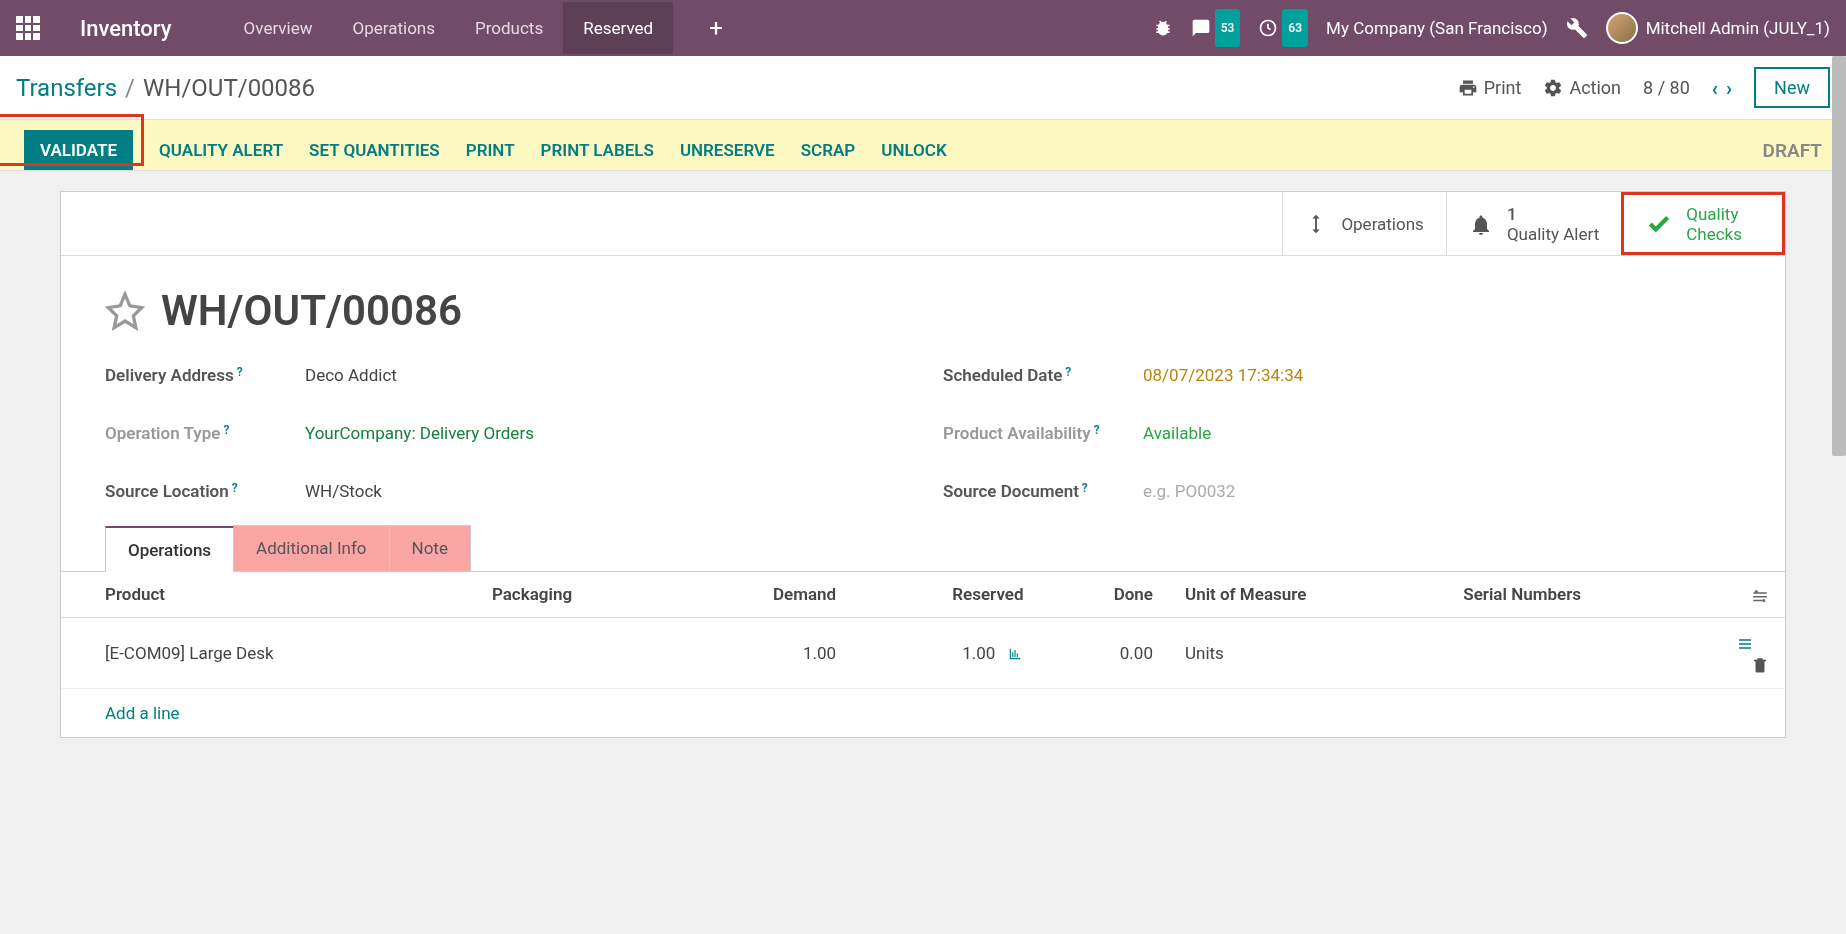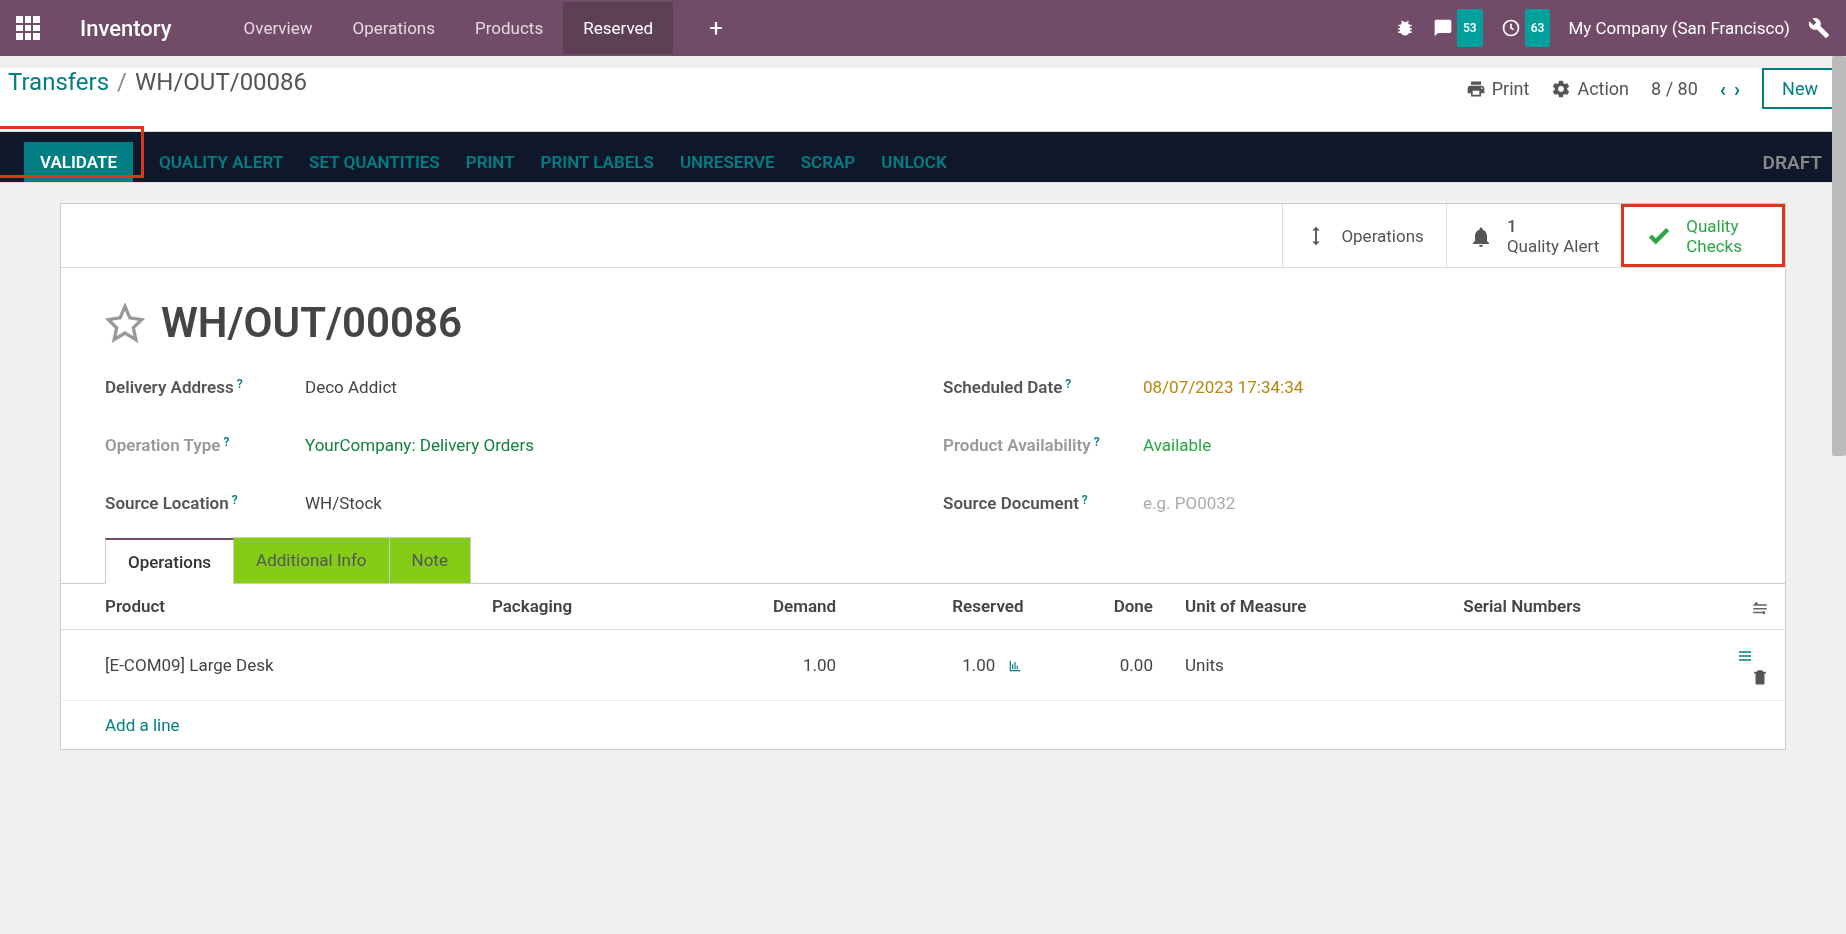--- a/index.html
+++ b/index.html
@@ -17,33 +17,33 @@
 .nav-right { display: flex; align-items: center; gap: 18px; }
 .nav-plus { font-size: 24px; padding: 0 12px; cursor: pointer; }
 .nav-icon { cursor: pointer; display: flex; align-items: center; gap: 4px; }
 .nav-badge { background: #00a09d; color: white; font-size: 12px; padding: 12px 6px; border-radius: 3px; font-weight: 600; }
 .nav-company { font-size: 17px; cursor: pointer; }
 .nav-tools { cursor: pointer; }
 .nav-user { display: flex; align-items: center; gap: 8px; cursor: pointer; font-size: 17px; }
 .nav-avatar { width: 32px; height: 32px; border-radius: 50%; background: linear-gradient(135deg,#d4a574,#8b6f47); border: 2px solid #fff; }
 
 
-.breadcrumb-bar { background: white; height: 64px; display: flex; align-items: flex-start; padding: 0 8px; border-bottom: 1px solid #ddd; margin-top: 12px; }
+.breadcrumb-bar { background: white; height: 64px; display: flex; align-items: center; padding: 0 16px; border-bottom: 1px solid #ddd; }
 .breadcrumb { font-size: 24px; color: #555; display: flex; align-items: center; gap: 8px; }
 .breadcrumb a { color: #017e84; text-decoration: none; }
 .breadcrumb-sep { color: #888; }
 .bc-right { margin-left: auto; display: flex; align-items: center; gap: 22px; }
 .bc-btn { display: flex; align-items: center; gap: 6px; font-size: 18px; color: #555; cursor: pointer; }
 .bc-pager { font-size: 18px; color: #555; }
 .bc-nav-arrows { display: flex; gap: 8px; }
 .bc-arrow { color: #017e84; font-size: 20px; cursor: pointer; font-weight: bold; }
 .bc-new { border: 2px solid #017e84; color: #017e84; padding: 8px 18px; font-size: 18px; font-weight: 400; cursor: pointer; background: white; }
 
 
-.action-bar { background: #0f172a; padding: 10px 24px 0 24px; display: flex; align-items: center; gap: 26px; flex-wrap: wrap; border-bottom: 1px solid #ddd; position: relative; }
+.action-bar { background: #fef9c3; padding: 10px 24px 0 24px; display: flex; align-items: center; gap: 26px; flex-wrap: wrap; border-bottom: 1px solid #ddd; position: relative; }
 .action-validate { background: #017e84; color: white; padding: 10px 16px; font-size: 17px; font-weight: 600; border: none; cursor: pointer; }
 .action-link { color: #017e84; font-size: 17px; font-weight: 600; cursor: pointer; }
 .status-draft { color: #888; font-size: 19px; font-weight: 600; }
 .status-waiting { color: #888; font-size: 17px; font-weight: 600; }
 .status-ready { background: #714B67; color: white; padding: 10px 22px; font-size: 17px; font-weight: 600; position: relative; }
 .status-ready::after { content: ""; position: absolute; right: -18px; top: 0; border-top: 20px solid transparent; border-bottom: 20px solid transparent; border-left: 18px solid #714B67; }
 .status-done { color: #888; font-size: 17px; font-weight: 600; }
 
 
 .highlight-validate { position: absolute; border: 3px solid #d9381e; pointer-events: none; }
@@ -76,21 +76,21 @@
 .field-help { color: #017e84; font-size: 12px; vertical-align: super; }
 .field-val { font-size: 17px; color: #444; }
 .field-val.link { color: #15803d; }
 .field-val.date { color: #b8860b; }
 .field-val.avail { color: #28a745; }
 .field-val.placeholder { color: #aaa; }
 .field-label.muted { color: #999; }
 
 
 .tabs { display: flex; padding: 0 44px; border-bottom: 1px solid #ccc; }
-.tab { padding: 12px 22px; border: 1px solid #ccc; border-bottom: none; margin-right: -1px; cursor: pointer; color: #555; font-size: 17px; background: #84cc16; }
+.tab { padding: 12px 22px; border: 1px solid #ccc; border-bottom: none; margin-right: -1px; cursor: pointer; color: #555; font-size: 17px; background: #fca5a5; }
 .tab.active { background: white; border-top: 2px solid #714B67; position: relative; top: 1px; color: #333; font-weight: 500; }
 
 
 .table-wrap { padding: 0; }
 table { width: 100%; border-collapse: collapse; }
 th { text-align: left; padding: 12px 16px; font-size: 17px; font-weight: 600; color: #444; border-bottom: 1px solid #ddd; }
 th.r { text-align: right; }
 td { padding: 14px 16px; font-size: 17px; color: #444; border-bottom: 1px solid #eee; }
 td.r { text-align: right; }
 .add-line { color: #017e84; cursor: pointer; padding: 14px 16px; font-size: 17px; }
@@ -145,20 +145,24 @@
           <circle cx="12" cy="12" r="9"></circle>
           <path d="M12 7v5l3 2"></path>
         </svg>
       <span class="nav-badge">63</span>
     </div>
     <div class="nav-company">My Company (San Francisco)</div>
     <div class="nav-tools">
       <svg width="22" height="22" viewBox="0 0 24 24" fill="white">
           <path d="M22.7 19l-9.1-9.1c.9-2.3.4-5-1.5-6.9-2-2-5-2.4-7.4-1.3L9 6 6 9 1.6 4.7C.4 7.1.9 10.1 2.9 12.1c1.9 1.9 4.6 2.4 6.9 1.5l9.1 9.1c.4.4 1 .4 1.4 0l2.3-2.3c.5-.4.5-1.1.1-1.4z"></path>
         </svg>
+    </div>
+    <div class="nav-user">
+      <div class="nav-avatar"></div>
+      <span>Mitchell Admin (JULY_1)</span>
     </div>
   </div>
 </div>
 
 <div class="breadcrumb-bar">
   <div class="breadcrumb">
     <a href="#">Transfers</a>
     <span class="breadcrumb-sep">/</span>
     <span>WH/OUT/00086</span>
   </div>

